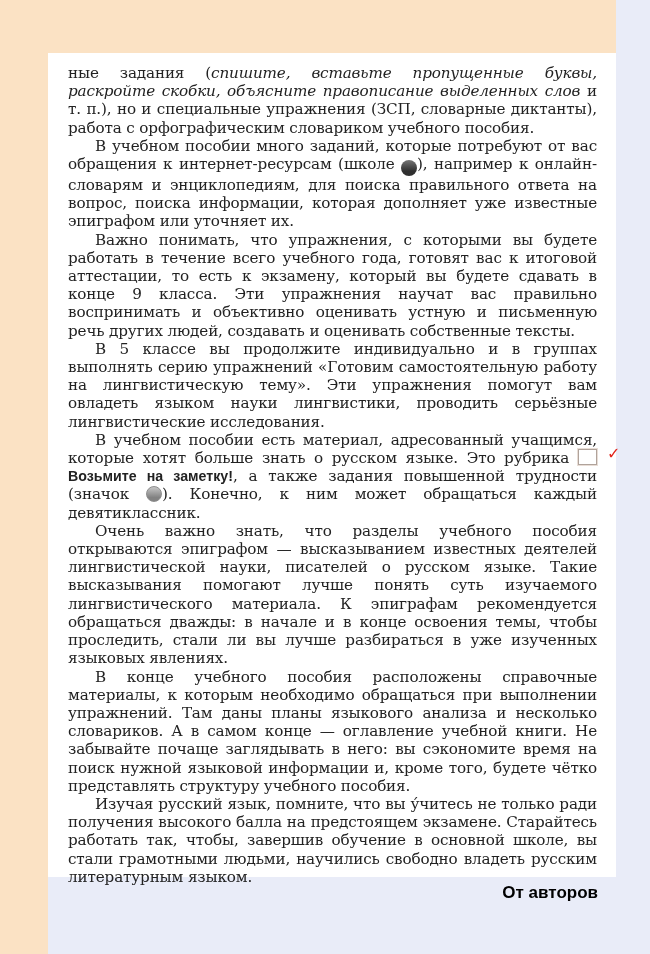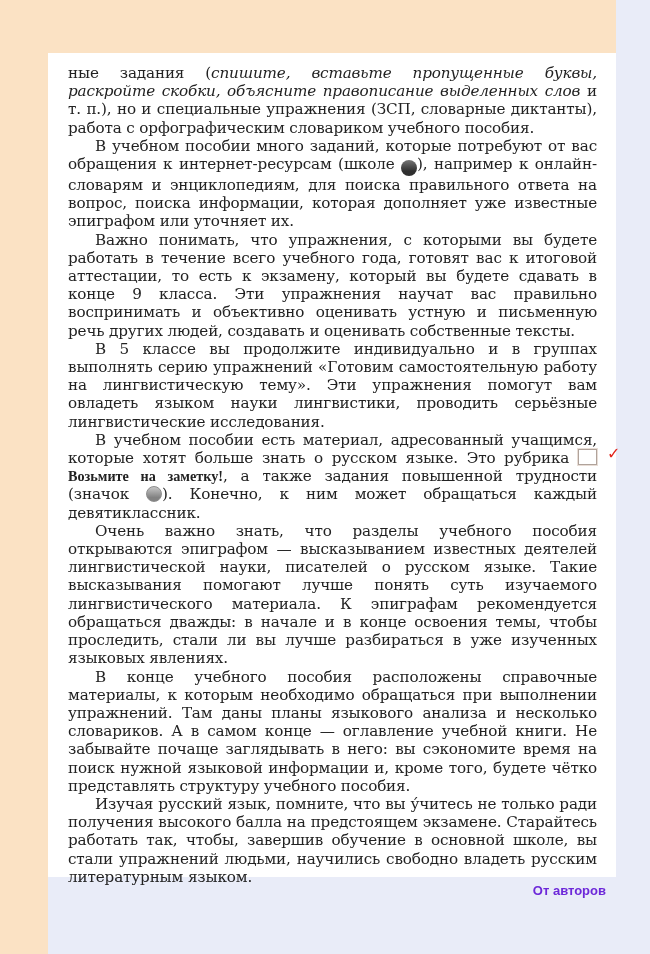--- a/index.html
+++ b/index.html
@@ -32,21 +32,21 @@
     color: #222222;
     font-size: 15.2px;
     line-height: 18.2px;
     letter-spacing: -0.15px;
     text-align: justify;
   }
   .text-block p { margin: 0; }
   .text-block p.indent { text-indent: 27px; }
   .it { font-style: italic; }
   .rubric {
-    font-family: Liberation Serif, serif;
+    font-family: Liberation Sans, sans-serif;
     font-weight: bold;
     font-size: 14.2px;
     letter-spacing: 0;
   }
   .icon {
     display: inline-block;
     text-align: center;
     font-family: "DejaVu Sans", "Liberation Sans", sans-serif;
     font-weight: bold;
     vertical-align: -3px;
@@ -81,39 +81,39 @@
     border: 1px solid #8d8d8d;
     box-sizing: border-box;
     color: #ffffff;
     font-size: 15px;
     line-height: 21px;
     overflow: hidden;
   }
   .running-title {
     position: absolute;
     top: 883px;
-    right: 44px;
+    right: 52px;
     font-family: "Liberation Sans", "DejaVu Sans", sans-serif;
     font-weight: bold;
-    font-size: 13px;
-    color: #6d28d9;
+    font-size: 17px;
+    color: #000000;
   }
 </style>
 </head>
 <body>
 
 <div class="canvas">
   <div class="next-page-right"></div>
   <div class="next-page-bottom"></div>
   <div class="page">
     <div class="text-block">
         <p><span>ные задания (</span><span class="it">спишите, вставьте пропущенные буквы, раскройте скобки, объясните правописание выделенных слов</span><span> и т. п.), но и специальные упражнения (ЗСП, словарные диктанты), работа с орфографическим словариком учебного пособия.</span></p>
         <p class="indent"><span>В учебном пособии много заданий, которые потребуют от вас обращения к интернет-ресурсам (школе </span><span class="icon info">i</span><span>), например к онлайн-словарям и энциклопедиям, для поиска правильного ответа на вопрос, поиска информации, которая дополняет уже известные эпиграфом или уточняет их.</span></p>
         <p class="indent"><span>Важно понимать, что упражнения, с которыми вы будете работать в течение всего учебного года, готовят вас к итоговой аттестации, то есть к экзамену, который вы будете сдавать в конце 9 класса. Эти упражнения научат вас правильно воспринимать и объективно оценивать устную и письменную речь других людей, создавать и оценивать собственные тексты.</span></p>
         <p class="indent"><span>В 5 классе вы продолжите индивидуально и в группах выполнять серию упражнений «Готовим самостоятельную работу на лингвистическую тему». Эти упражнения помогут вам овладеть языком науки лингвистики, проводить серьёзные лингвистические исследования.</span></p>
         <p class="indent"><span>В учебном пособии есть материал, адресованный учащимся, которые хотят больше знать о русском языке. Это рубрика </span><span class="icon note"><span class="check">✓</span></span><span> </span><span class="rubric">Возьмите на заметку!</span><span>, а также задания повышенной трудности (значок </span><span class="icon flower">*</span><span>). Конечно, к ним может обращаться каждый девятиклассник.</span></p>
         <p class="indent"><span>Очень важно знать, что разделы учебного пособия открываются эпиграфом — высказыванием известных деятелей лингвистической науки, писателей о русском языке. Такие высказывания помогают лучше понять суть изучаемого лингвистического материала. К эпиграфам рекомендуется обращаться дважды: в начале и в конце освоения темы, чтобы проследить, стали ли вы лучше разбираться в уже изученных языковых явлениях.</span></p>
         <p class="indent"><span>В конце учебного пособия расположены справочные материалы, к которым необходимо обращаться при выполнении упражнений. Там даны планы языкового анализа и несколько словариков. А в самом конце — оглавление учебной книги. Не забывайте почаще заглядывать в него: вы сэкономите время на поиск нужной языковой информации и, кроме того, будете чётко представлять структуру учебного пособия.</span></p>
-        <p class="indent"><span>Изучая русский язык, помните, что вы у́читесь не только ради получения высокого балла на предстоящем экзамене. Старайтесь работать так, чтобы, завершив обучение в основной школе, вы стали упражнений людьми, научились свободно владеть русским литературным языком.</span></p>
+        <p class="indent"><span>Изучая русский язык, помните, что вы у́читесь не только ради получения высокого балла на предстоящем экзамене. Старайтесь работать так, чтобы, завершив обучение в основной школе, вы стали грамотными людьми, научились свободно владеть русским литературным языком.</span></p>
       </div>
   </div>
   <div class="running-title">От авторов</div>
 </div>
 
 </body></html>

